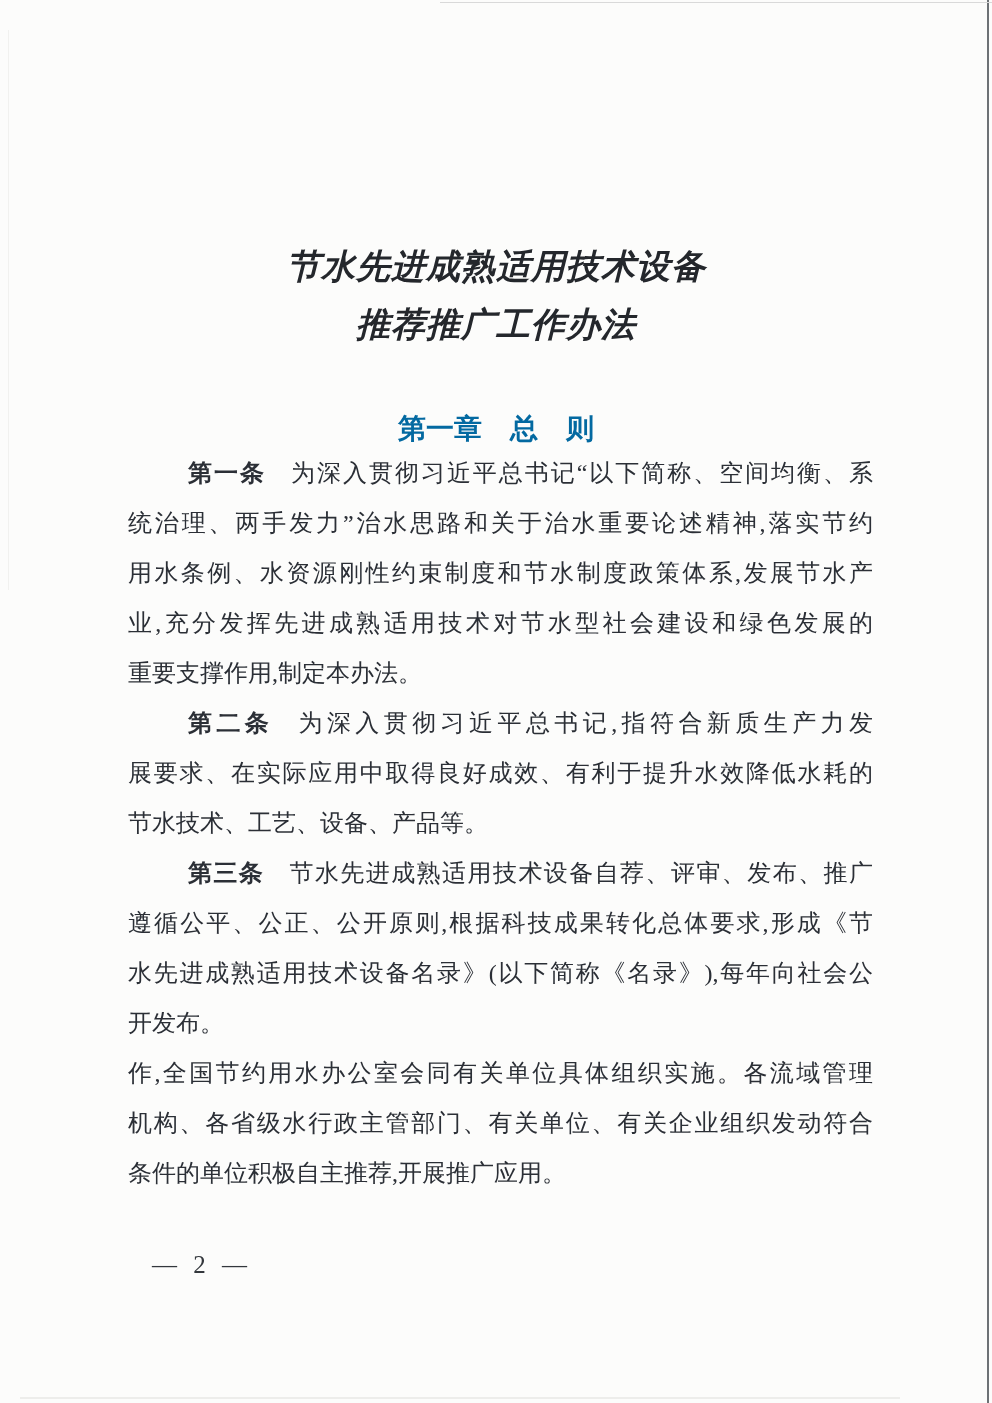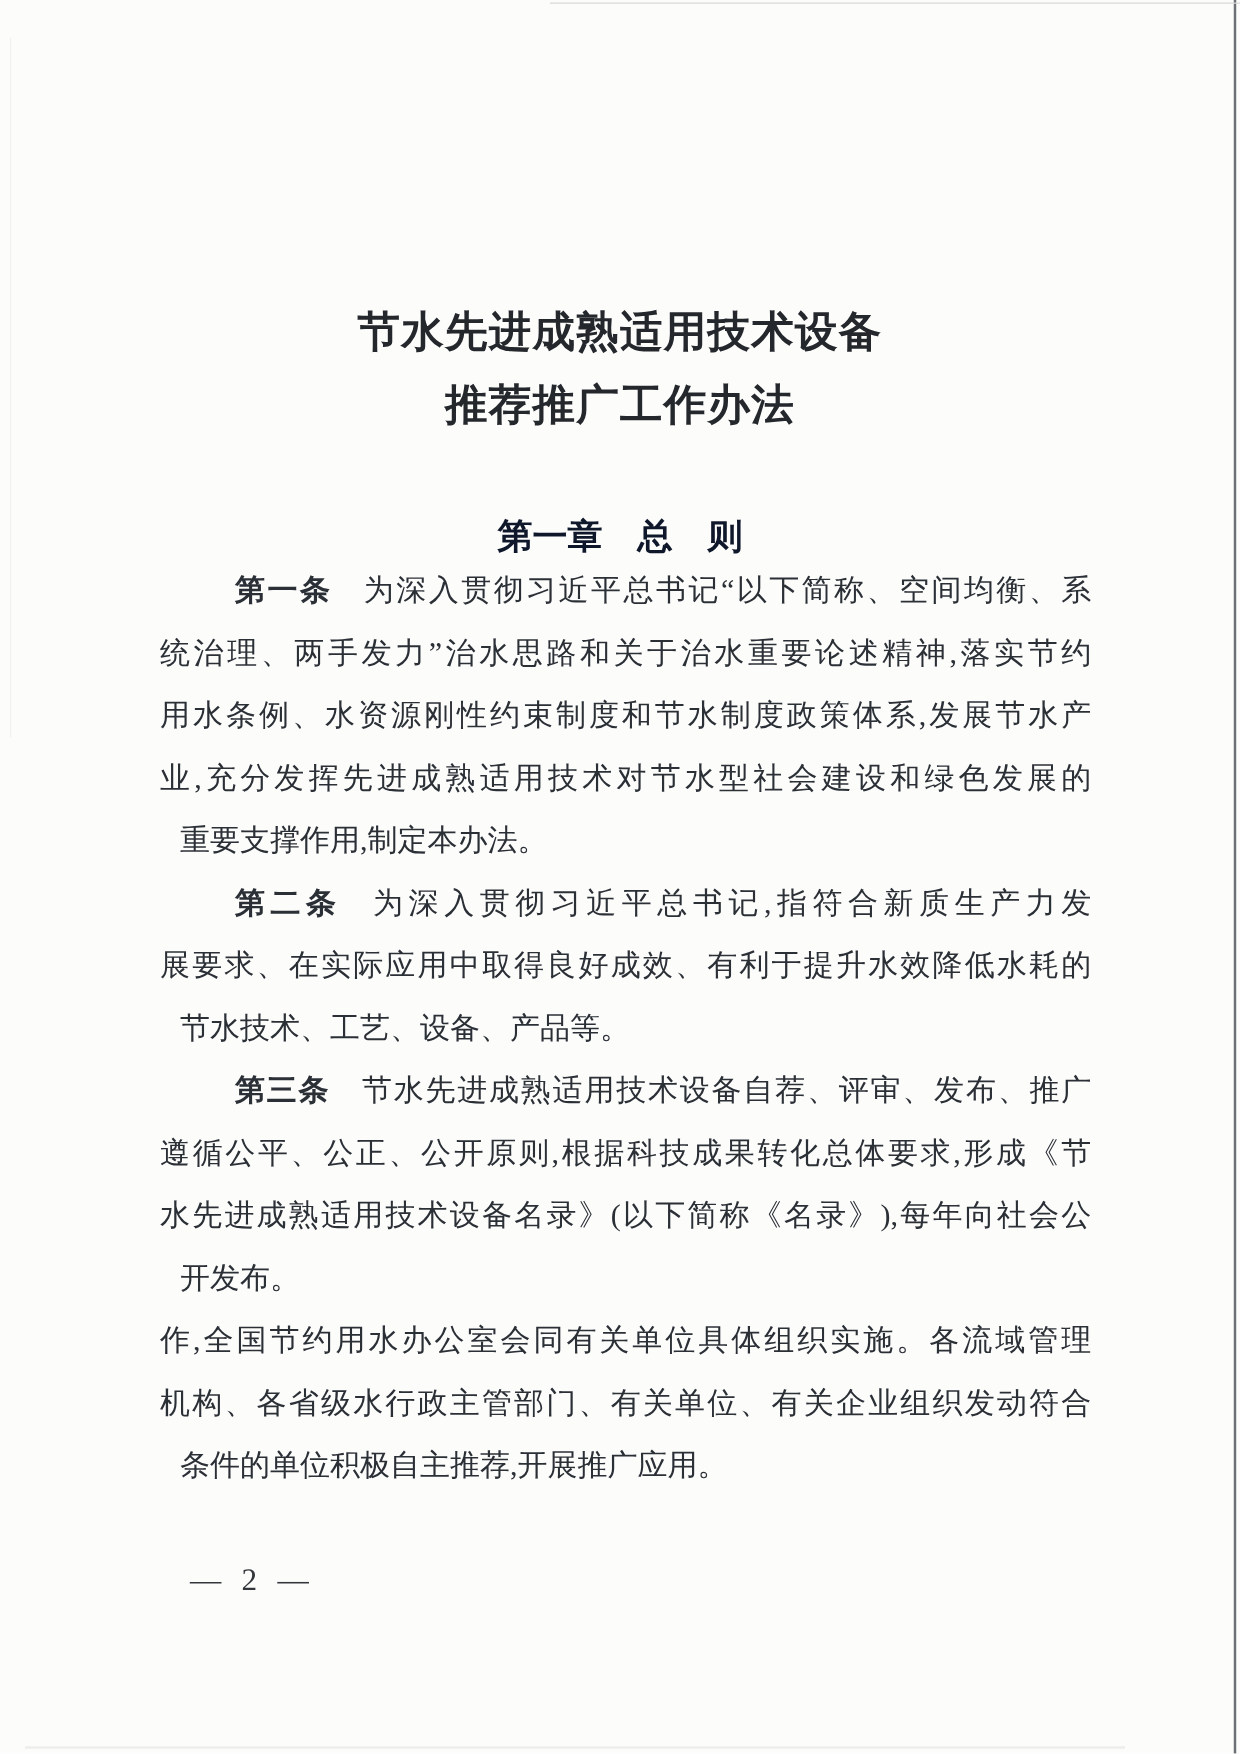--- a/index.html
+++ b/index.html
@@ -45,51 +45,51 @@
   .doc-title {
     position: absolute;
     top: 238px; left: 0;
     width: 100%;
     text-align: center;
     font-size: 34px;
     font-weight: bold;
     line-height: 58px;
     letter-spacing: 1px;
     color: #24272c;
+    font-style: italic;
   }
   
   .chapter {
     position: absolute;
     top: 410px; left: 0;
     width: 100%;
     text-align: center;
     font-size: 28px;
     font-weight: bold;
-    color: #0f172a;
+    color: #0369a1;
   }
   
   .bodytext {
     position: absolute;
     top: 448px; left: 128px;
     width: 745px;
     font-size: 24px;
     line-height: 50px;
   }
   .line {
     text-align: justify;
     text-align-last: justify;
     text-justify: inter-character;
     height: 50px;
     overflow: hidden;
     white-space: nowrap;
   }
   .line.last {
     text-align: left;
     text-align-last: left;
-    margin-left: 16px;
   }
   .line.first {
     text-indent: 2em;
   }
   .lbl {
     font-weight: bold;
     margin-right: 1.05em;
     margin-left: 12px;
   }
   

